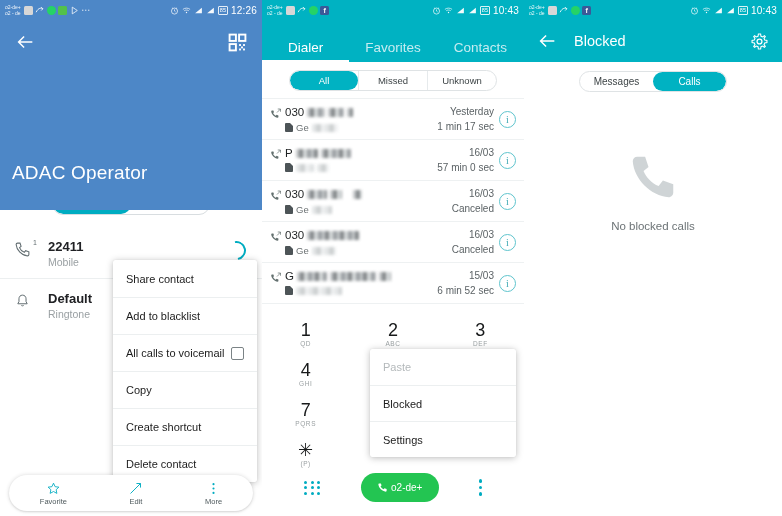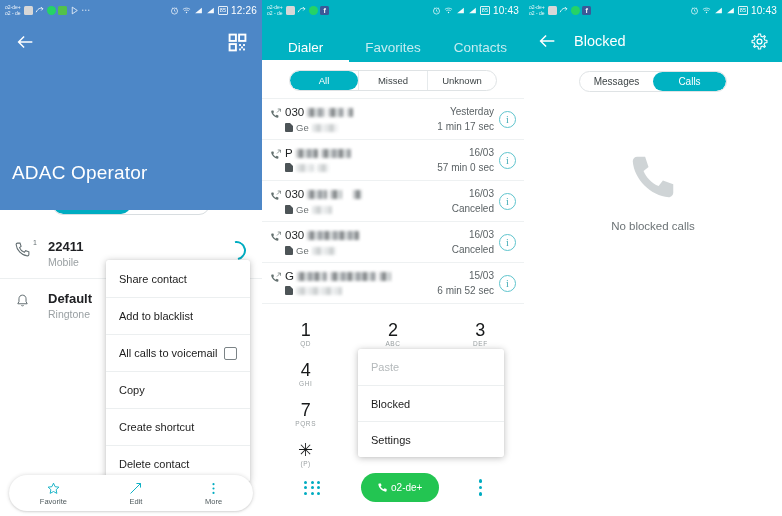--- a/index.html
+++ b/index.html
@@ -71,21 +71,21 @@
   .det-main .t2 { font-size: 10.5px; color: #9aa0a3; margin-top: 2px; }
   .spinner {
     position: absolute; right: 16px; top: 14px;
     width: 19px; height: 19px; border-radius: 50%;
     border: 2px solid transparent; border-top-color: #00acc1;
     border-right-color: #00acc1; transform: rotate(35deg);
   }
 
   
   .menu1 {
-    position: absolute; left: 106px; top: 260px; width: 144px;
+    position: absolute; left: 113px; top: 260px; width: 144px;
     background: #fff; border-radius: 2px;
     box-shadow: 0 1px 7px rgba(0,0,0,.26), 0 0 1px rgba(0,0,0,.12);
   }
   .menu1 .mi {
     height: 37px; display: flex; align-items: center;
     padding: 0 13px; font-size: 11px; color: #1c1c1c;
     justify-content: space-between;
   }
   .menu1 .mi + .mi { border-top: 1px solid #eceff0; }
   .cbox { width: 13px; height: 13px; border: 1.5px solid #7b8386; border-radius: 2px; }
@@ -158,21 +158,21 @@
     justify-content: center; margin-top: 5px; font-family: "Liberation Serif", serif;
   }
 
   .dialpad { padding: 10px 0 0 0; }
   .dpr { display: flex; }
   .dpk { flex: 1; height: 40px; display: flex; flex-direction: column; align-items: center; justify-content: center; }
   .dpk .num { font-size: 18px; color: #17191a; line-height: 18px; }
   .dpk .sub { font-size: 6.5px; color: #9ba1a3; letter-spacing: .6px; margin-top: 1px; }
 
   .menu2 {
-    position: absolute; left: 96px; top: 349px; width: 146px;
+    position: absolute; left: 108px; top: 349px; width: 146px;
     background: #fff; border-radius: 2px;
     box-shadow: 0 1px 7px rgba(0,0,0,.26), 0 0 1px rgba(0,0,0,.12);
   }
   .menu2 .mi { height: 36px; display: flex; align-items: center; padding: 0 13px; font-size: 11px; color: #1c1c1c; }
   .menu2 .mi + .mi { border-top: 1px solid #eceff0; }
   .menu2 .mi.dis { color: #b4b9bb; }
 
   .dial-actions {
     position: absolute; left: 0; right: 0; bottom: 14px;
     display: flex; align-items: center; justify-content: space-between;

